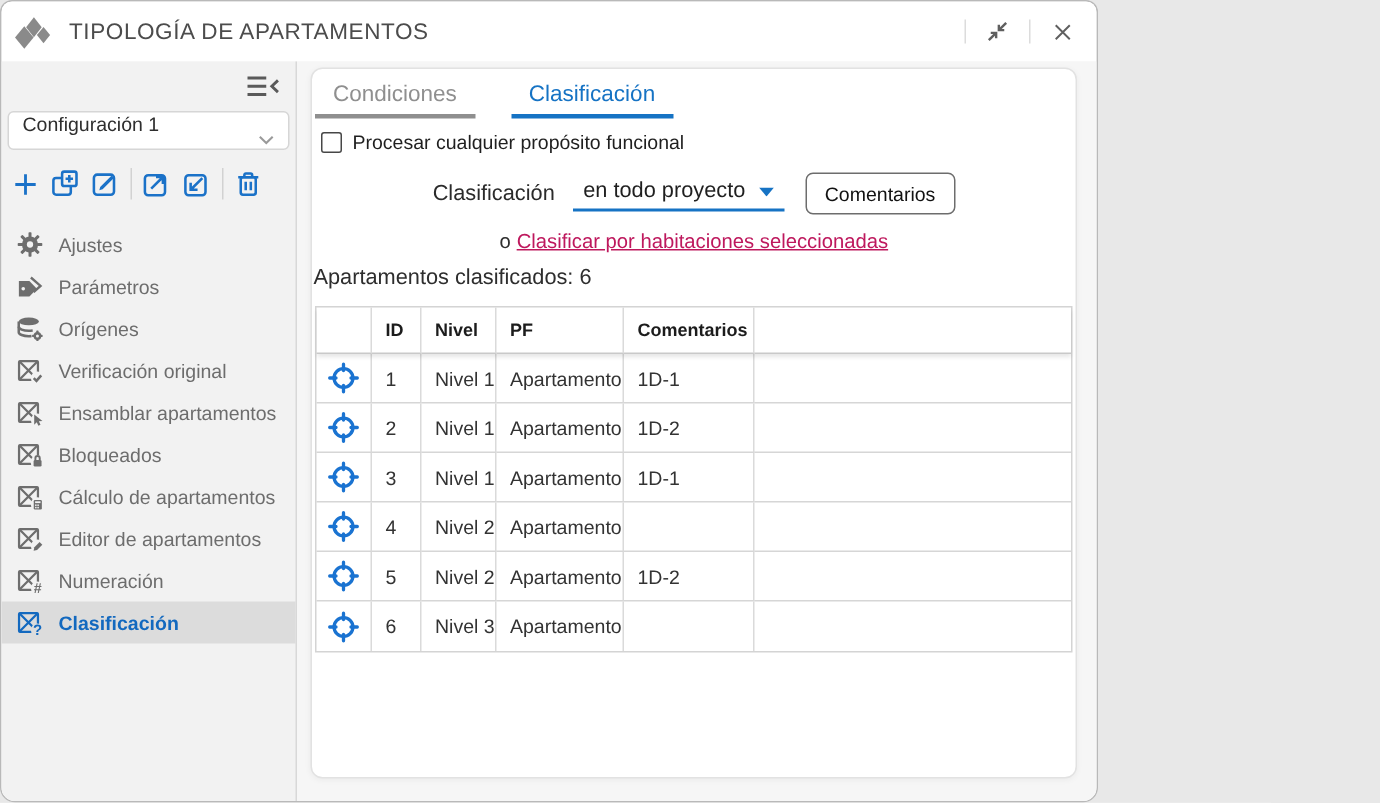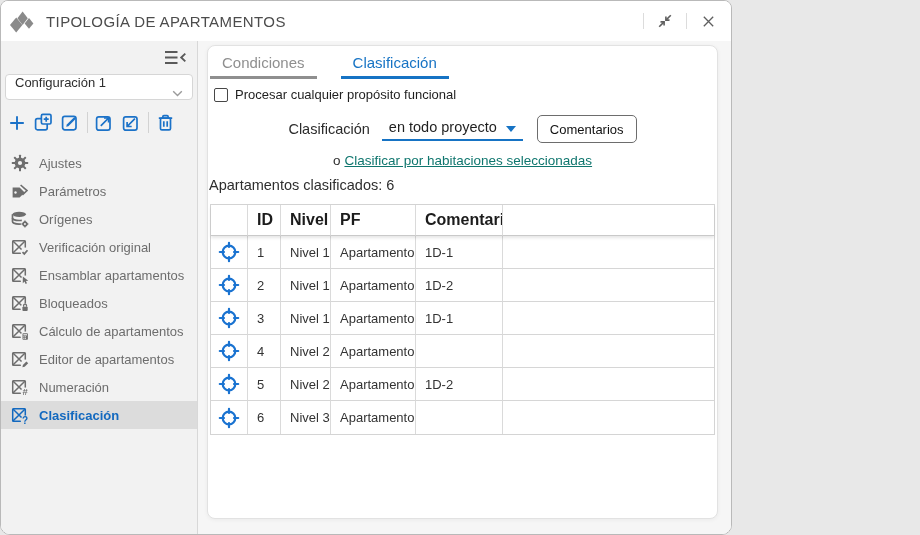--- a/index.html
+++ b/index.html
@@ -39,26 +39,26 @@
   .tab.active{color:#1673c4;border-color:#1673c4;}
   .checkbox-row{margin:8px 0 0 5px;display:flex;gap:26px;align-items:center;}
   .cb{display:flex;align-items:center;gap:7px;font-size:13px;color:#1f1f1f;cursor:default;}
   .cb-box{width:14px;height:14px;border:1px solid #474747;border-radius:2px;background:#fff;flex:0 0 auto;}
   .classify-row{margin-top:13px;display:flex;justify-content:center;align-items:center;}
   .classify-label{font-size:14.5px;color:#2b2b2b;margin-right:12px;}
   .scope-dd{display:flex;align-items:center;gap:9px;border-bottom:2px solid #1673c4;padding:2px 7px 4px 7px;font-size:14.5px;color:#1f1f1f;cursor:default;}
   .classify-btn{margin-left:14px;min-width:79px;height:28px;border:1px solid #6d6d6d;border-radius:5px;background:#fff;font-size:13px;color:#111;font-family:"Liberation Sans",sans-serif;padding:0 12px;cursor:default;}
   .link-row{margin-top:10px;text-align:center;font-size:13.5px;}
   .link-prefix{color:#2e2e2e;margin-right:4px;}
-  .link{color:#0f766e;text-decoration:underline;cursor:default;}
+  .link{color:#be185d;text-decoration:underline;cursor:default;}
   .status-row{margin-top:9px;font-size:14.5px;color:#2e2e2e;}
   
   .grid{margin:11px 1px 0 1px;border:1px solid #d4d4d4;background:#fff;}
   .thead,.trow{display:grid;grid-template-columns:37px 33px 50px 85px 87px 1fr;}
-  .thead{height:31px;font-weight:bold;font-size:16px;color:#1c1c1c;position:relative;box-shadow:0 2px 3px rgba(0,0,0,.10);}
+  .thead{height:31px;font-weight:bold;font-size:12px;color:#1c1c1c;position:relative;box-shadow:0 2px 3px rgba(0,0,0,.10);}
   .thead .cell{border-bottom:1px solid #c9c9c9;}
   .trow{height:33px;font-size:13px;color:#333;}
   .cell{display:flex;align-items:center;padding:0 9px;border-right:1px solid #dadada;border-bottom:1px solid #d6d6d6;overflow:hidden;white-space:nowrap;}
   .cell.last{border-right:none;}
   .cell.icon-cell{justify-content:center;padding:0;}
   .trow:last-child .cell{border-bottom:none;}
   .locate-btn{border:none;background:transparent;padding:0;display:flex;cursor:default;}
 </style>
 </head>
 <body>

